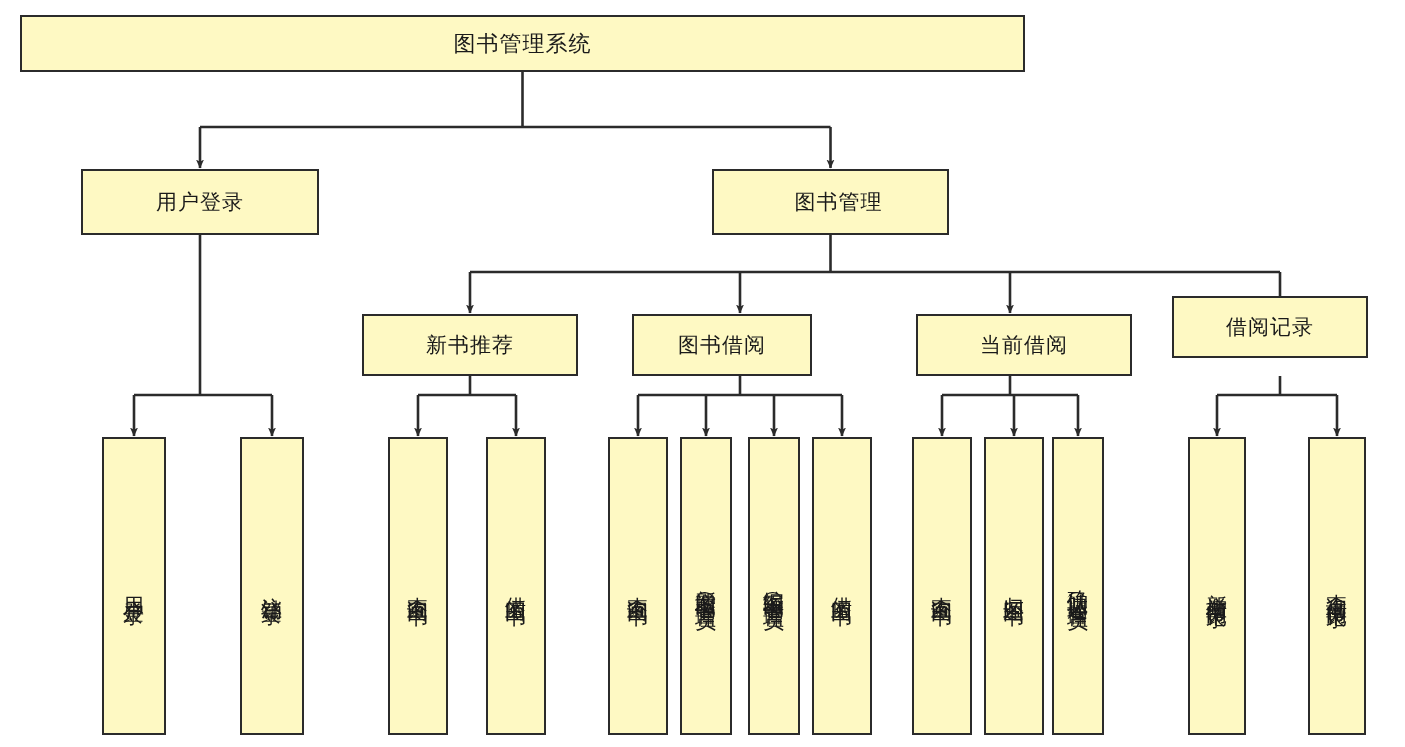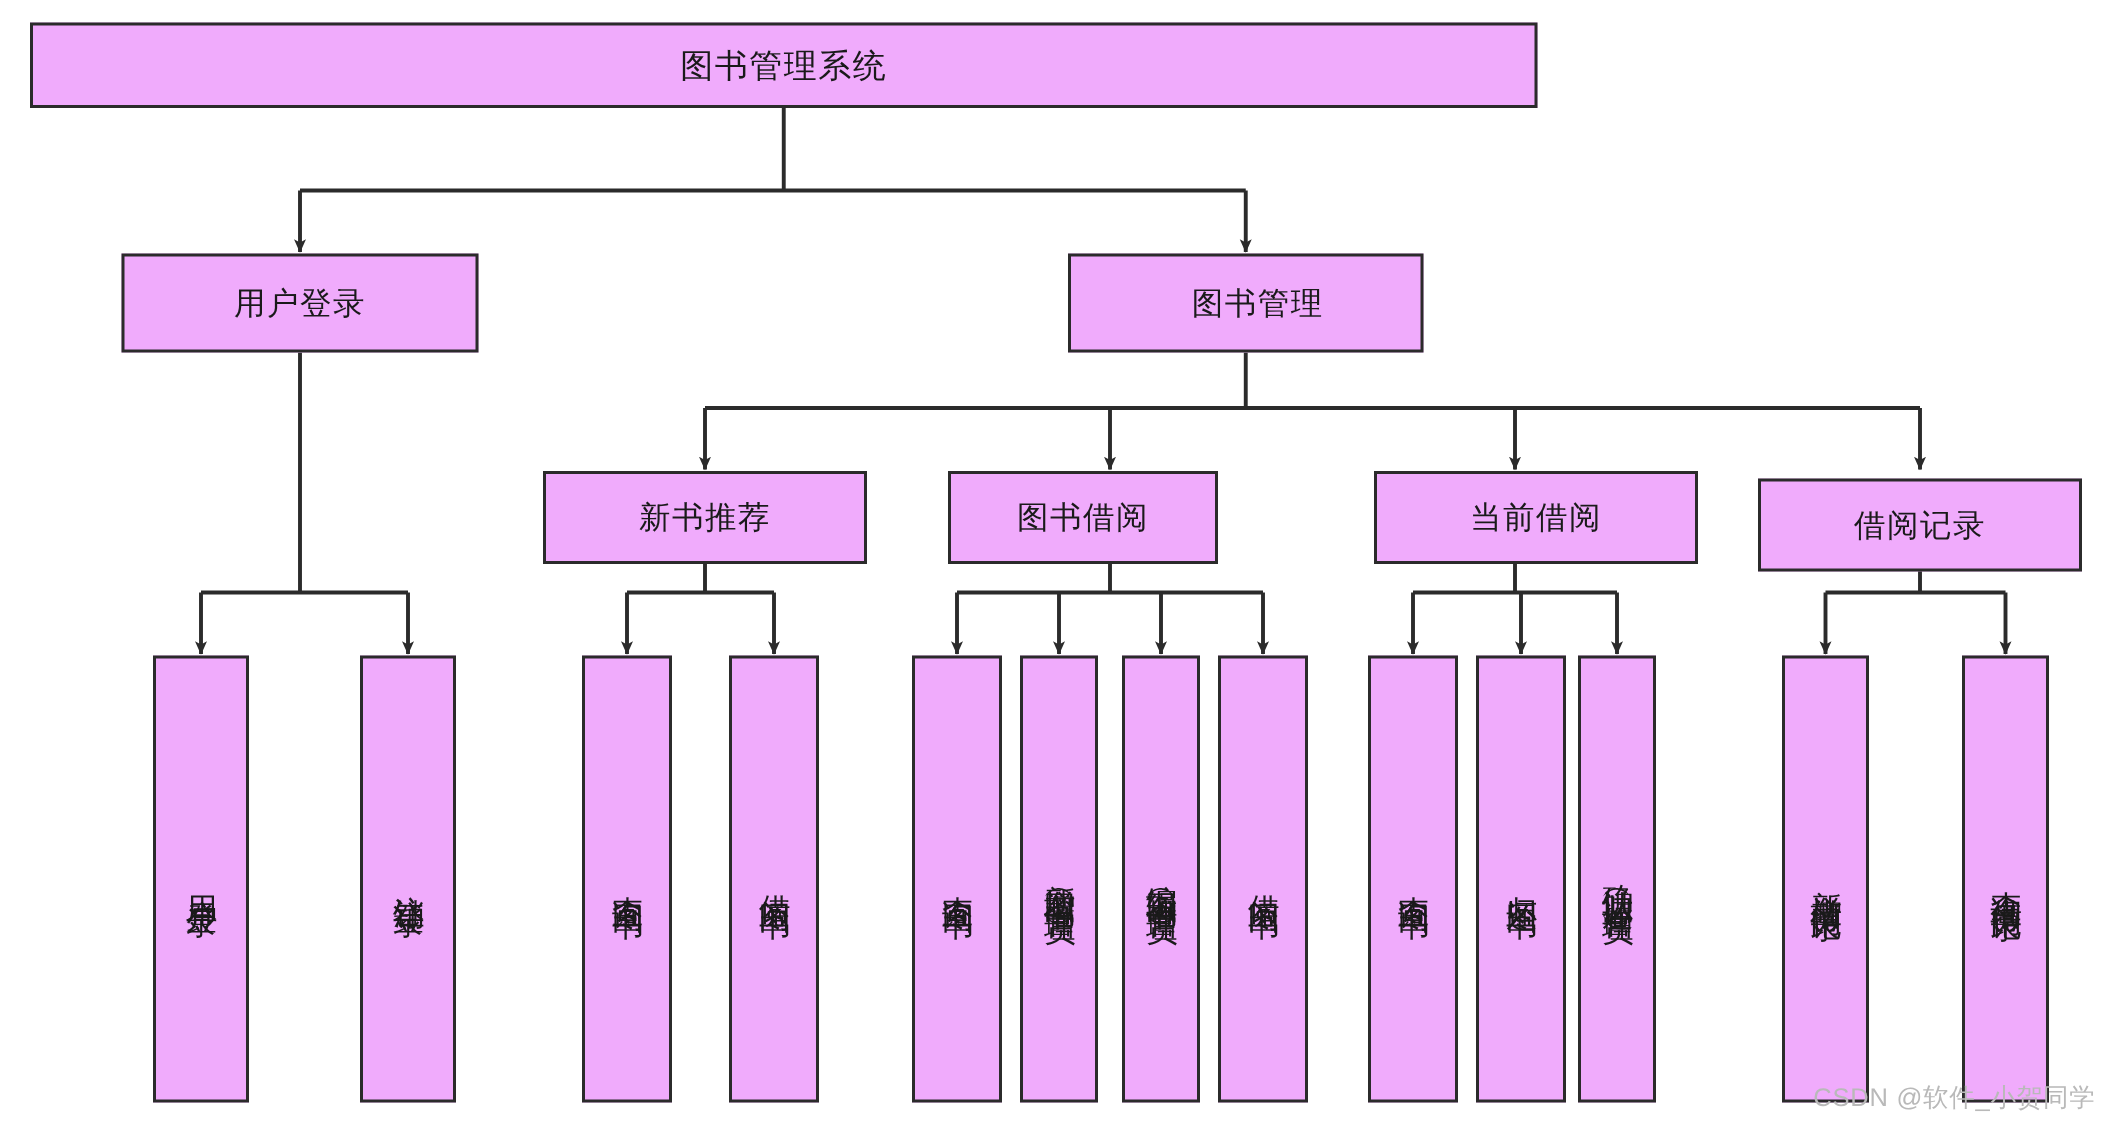--- a/index.html
+++ b/index.html
@@ -22,21 +22,21 @@
     left: 0;
     top: 0;
     width: 1405px;
     height: 747px;
     pointer-events: none;
   }
   .node {
     position: absolute;
     box-sizing: border-box;
     border: 2px solid #2b2b2b;
-    background: #f0abfc;
+    background: #fef9c3;
     display: flex;
     align-items: center;
     justify-content: center;
     color: #1a1a1a;
   }
   .node.horiz {
     font-size: 21px;
     letter-spacing: 1px;
   }
   .node.vert {
@@ -123,21 +123,21 @@
       </div>
       <div class="node horiz" style="left: 362px; top: 314px; width: 216px; height: 62px;">
         <span>新书推荐</span>
       </div>
       <div class="node horiz" style="left: 632px; top: 314px; width: 180px; height: 62px;">
         <span>图书借阅</span>
       </div>
       <div class="node horiz" style="left: 902px; top: 314px; width: 216px; height: 62px; margin-left: 14px;">
         <span>当前借阅</span>
       </div>
-      <div class="node horiz" style="left: 1172px; top: 319px; width: 216px; height: 62px;">
+      <div class="node horiz" style="left: 1172px; top: 296px; width: 196px; height: 62px;">
         <span>借阅记录</span>
       </div>
       <div class="node vert" style="left: 102px; top: 437px; width: 64px; height: 298px;">
         <span class="vlabel">用户登录</span>
       </div>
       <div class="node vert" style="left: 240px; top: 437px; width: 64px; height: 298px;">
         <span class="vlabel">注销登录</span>
       </div>
       <div class="node vert" style="left: 388px; top: 437px; width: 60px; height: 298px;">
         <span class="vlabel">查询图书</span>
@@ -167,14 +167,13 @@
         <span class="vlabel">确认归还（管理员）</span>
       </div>
       <div class="node vert" style="left: 1188px; top: 437px; width: 58px; height: 298px;">
         <span class="vlabel">新增借阅记录</span>
       </div>
       <div class="node vert" style="left: 1308px; top: 437px; width: 58px; height: 298px;">
         <span class="vlabel">查询借阅记录</span>
       </div>
     </div>
 
-  <div id="watermark">CSDN @软件_小贺同学</div>
 </div>
 
 </body></html>

